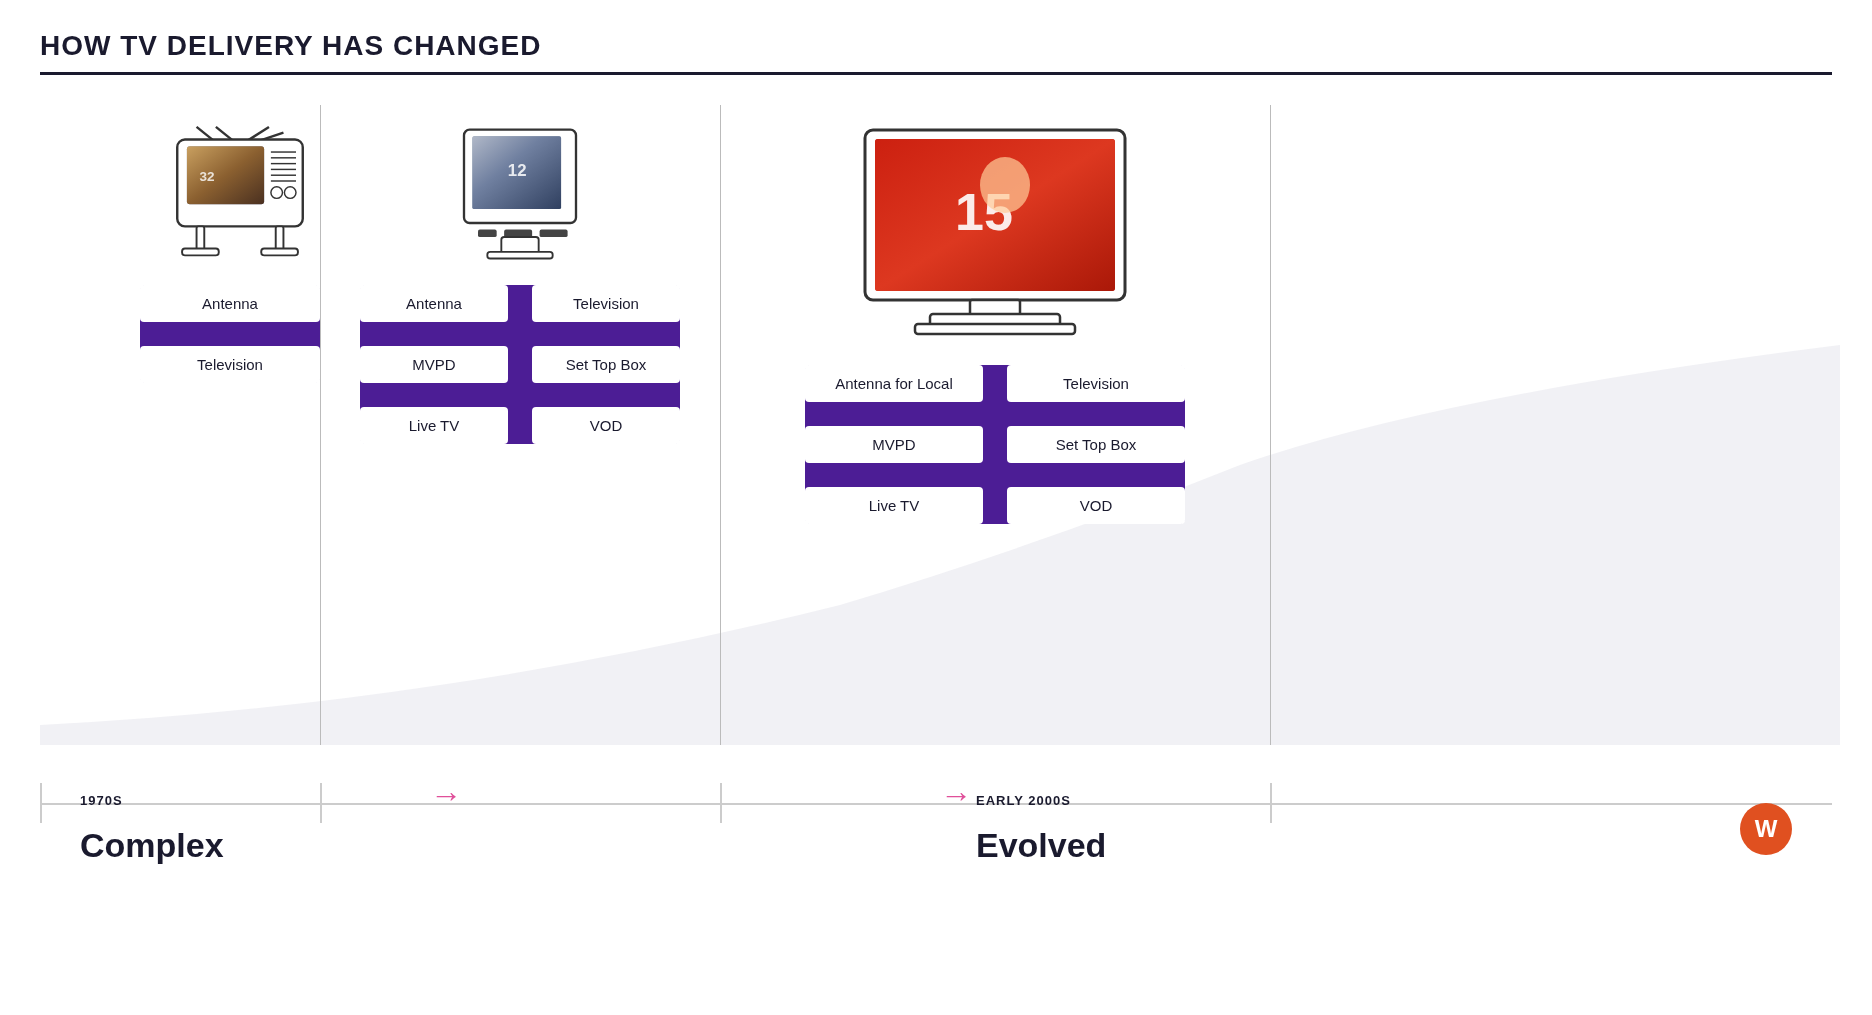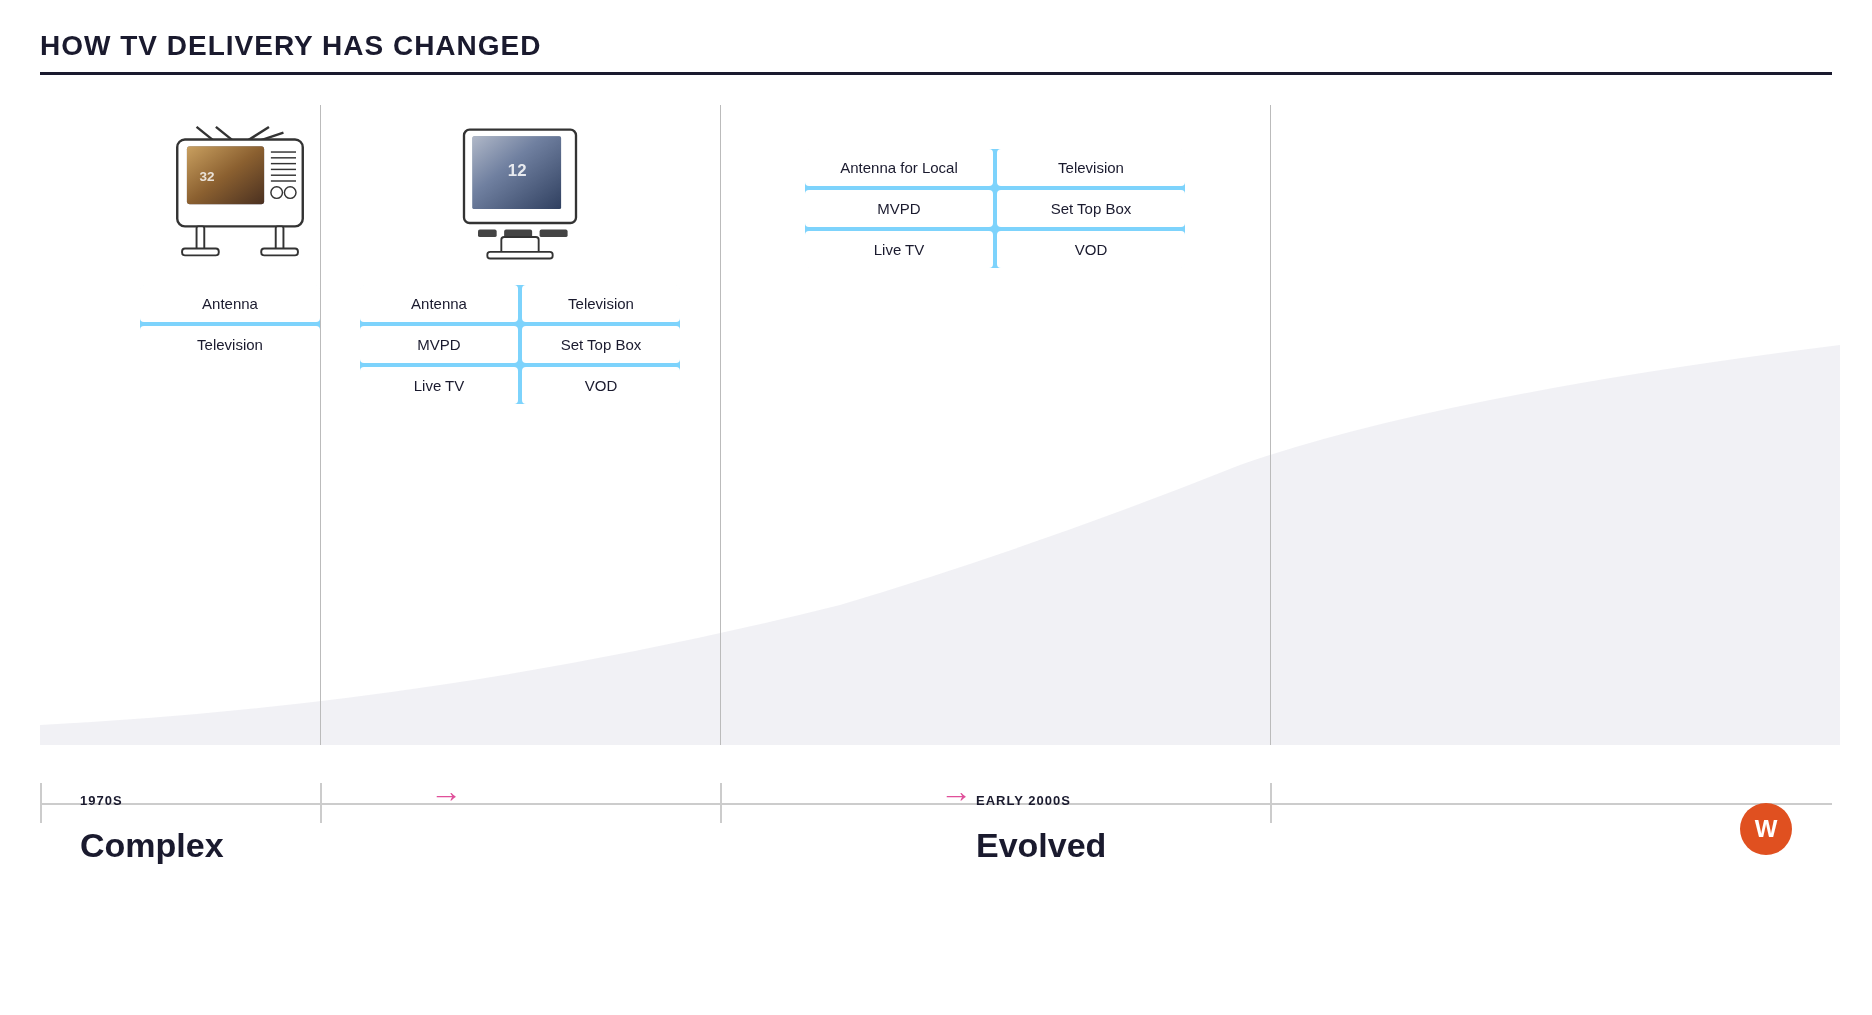--- a/index.html
+++ b/index.html
@@ -73,38 +73,37 @@
       width: 280px;
       height: 220px;
       position: relative;
     }
     .tv-modern svg {
       width: 100%;
       height: 100%;
     }
     
     .cards-group {
-      background: #7dd3fc;
+      background: #4c1d95;
       border-radius: 6px;
       padding: 0;
       display: grid;
-      gap: 4px;
+      gap: 24px;
     }
     .cards-group.era1 {
       grid-template-columns: 1fr;
       width: 180px;
     }
     .cards-group.era2 {
       grid-template-columns: 1fr 1fr;
       width: 320px;
     }
     .cards-group.era3 {
       grid-template-columns: 1fr 1fr;
       width: 380px;
-      margin-top: 44px;
     }
     .cards-group.era4 {
       grid-template-columns: 1fr 1fr;
       width: 380px;
     }
     .card {
       background: #fff;
       border-radius: 4px;
       padding: 10px 16px;
       text-align: center;
@@ -333,20 +332,45 @@
         <div class="card">Television</div>
         <div class="card">MVPD</div>
         <div class="card">Set Top Box</div>
         <div class="card">Live TV</div>
         <div class="card">VOD</div>
       </div>
     </div>
 
     <div class="era3-container">
 
+      <div class="tv-illustration tv-modern">
+        <svg viewBox="0 0 280 220" xmlns="http://www.w3.org/2000/svg">
+
+          <rect x="10" y="5" width="260" height="170" rx="8" fill="white" stroke="#333" stroke-width="3"></rect>
+
+          <rect x="20" y="14" width="240" height="152" rx="3" fill="#cc3020"></rect>
+
+          <defs>
+            <linearGradient id="grad3" x1="0" y1="0" x2="1" y2="1">
+              <stop offset="0%" stop-color="#cc2010"></stop>
+              <stop offset="50%" stop-color="#dd3820"></stop>
+              <stop offset="100%" stop-color="#aa1808"></stop>
+            </linearGradient>
+          </defs>
+          <rect x="20" y="14" width="240" height="152" rx="3" fill="url(#grad3)"></rect>
+
+          <text x="100" y="105" font-size="52" font-weight="900" fill="white" opacity="0.9">15</text>
+
+          <ellipse cx="150" cy="60" rx="25" ry="28" fill="#ffcc99" opacity="0.7"></ellipse>
+
+          <rect x="115" y="175" width="50" height="16" rx="2" fill="white" stroke="#333" stroke-width="2.5"></rect>
+          <rect x="75" y="189" width="130" height="12" rx="3" fill="white" stroke="#333" stroke-width="2.5"></rect>
+          <rect x="60" y="199" width="160" height="10" rx="3" fill="white" stroke="#333" stroke-width="2.5"></rect>
+        </svg>
+      </div>
 
       <div class="cards-group era3">
         <div class="card">Antenna for Local</div>
         <div class="card">Television</div>
         <div class="card">MVPD</div>
         <div class="card">Set Top Box</div>
         <div class="card">Live TV</div>
         <div class="card">VOD</div>
       </div>
     </div>

